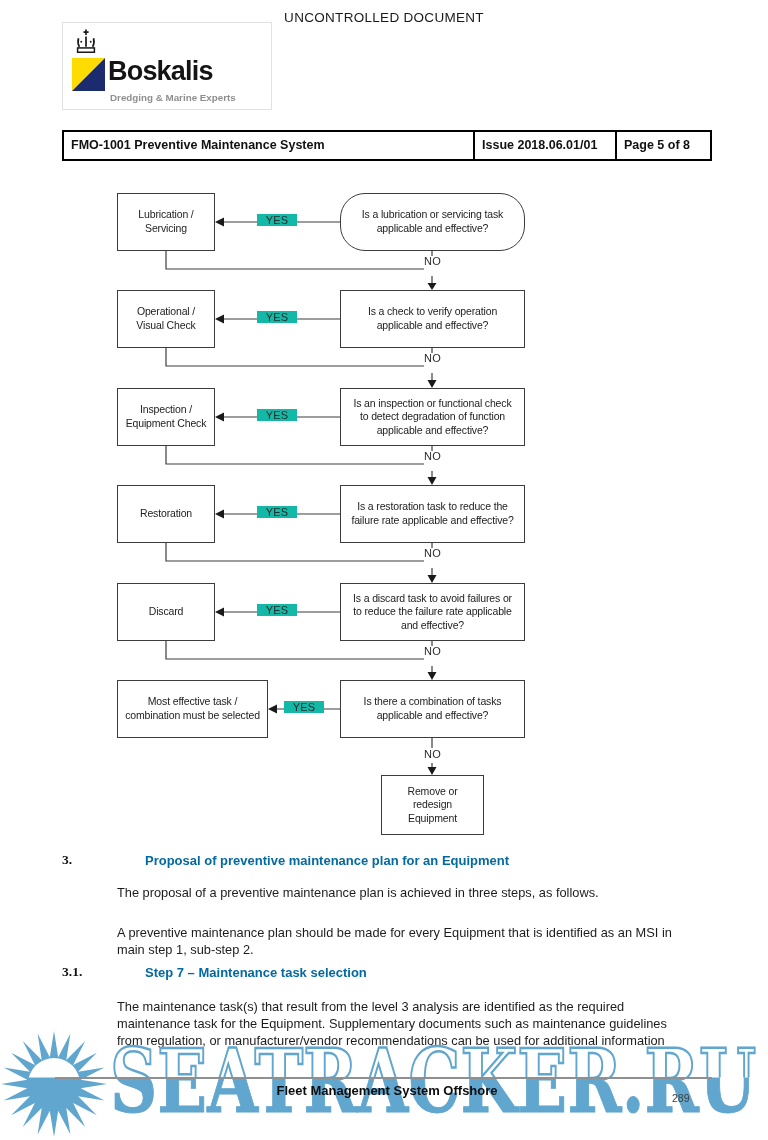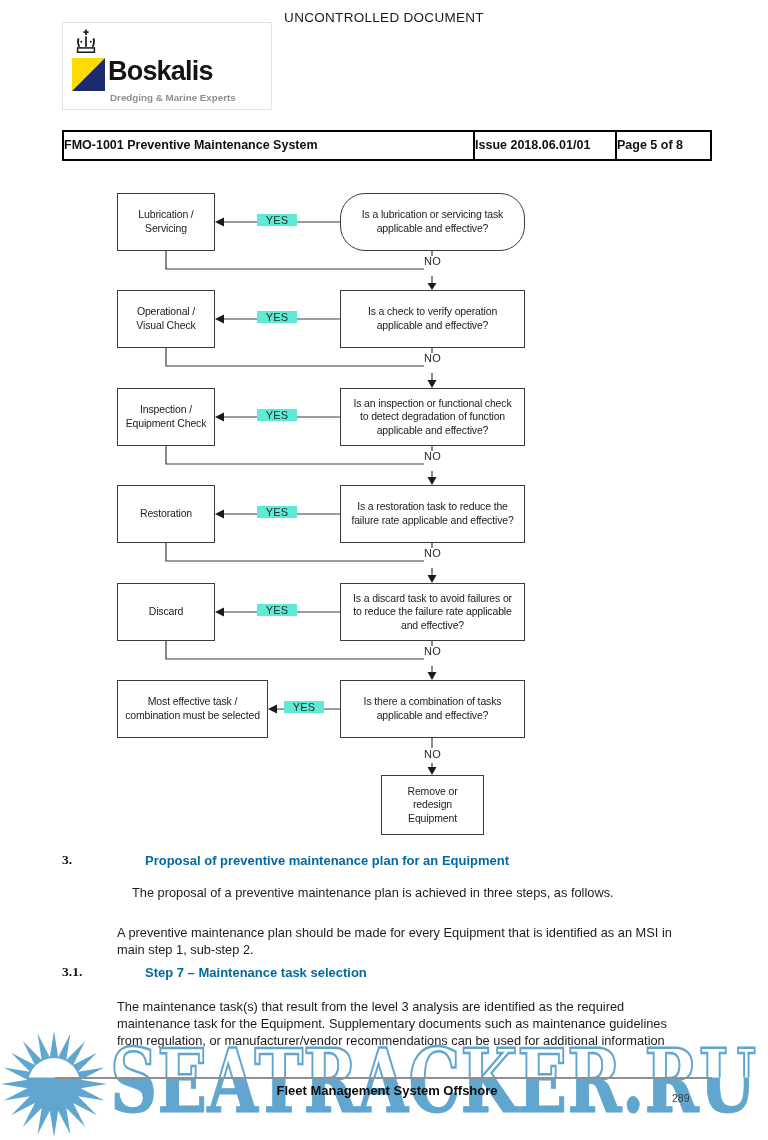--- a/index.html
+++ b/index.html
@@ -8,32 +8,32 @@
     font-family:"Liberation Sans","DejaVu Sans",sans-serif;color:#111;
   }
   .abs{position:absolute;}
   
   .uncontrolled{top:10px;left:0;width:768px;text-align:center;font-size:13.5px;letter-spacing:.3px;color:#1a1a1a;}
   .logo-box{top:22px;left:62px;width:176px;height:86px;background:#fff;border:1px solid #e2e2e2;padding-left:32px;}
   .logo-name{position:absolute;left:45px;top:33px;font-size:27px;font-weight:bold;letter-spacing:-.8px;color:#141414;}
   .logo-tagline{position:absolute;left:47px;top:69px;font-size:9.8px;font-weight:bold;color:#8f8f8f;}
   
   .doc-table{top:130px;left:62px;width:650px;height:31px;display:flex;border:2px solid #000;box-sizing:border-box;font-weight:bold;font-size:12.5px;}
-  .doc-table .cell{box-sizing:border-box;line-height:26px;white-space:nowrap;overflow:hidden;}
+  .doc-table .cell{box-sizing:border-box;padding-left:7px;line-height:26px;white-space:nowrap;overflow:hidden;}
   .cell-title{width:411px;border-right:2px solid #000;}
   .cell-issue{width:142px;border-right:2px solid #000;}
   .cell-page{flex:1;}
   
   .flowchart{top:185px;left:0;width:768px;height:655px;}
   .fc-lines{position:absolute;top:0;left:0;}
   .fc-box{position:absolute;box-sizing:border-box;border:1px solid #3c3c3c;background:#fff;
     display:flex;align-items:center;justify-content:center;text-align:center;
     font-size:10.5px;letter-spacing:-.15px;line-height:1.3;color:#222;white-space:pre-line;padding:0 2px;}
   .fc-label{position:absolute;font-size:11px;color:#2b2b2b;letter-spacing:.2px;}
-  .yes{width:40px;text-align:center;background:#5eead4;}
+  .yes{width:40px;text-align:center;background:#14b8a6;}
   
   .sec-num{font-family:"Liberation Serif","DejaVu Serif",serif;font-weight:bold;font-size:13.5px;color:#111;}
   .sec-title{font-weight:bold;font-size:13px;color:#0369a1;padding-left:28px;}
   .para{font-size:12.8px;line-height:16.8px;color:#1c1c1c;white-space:pre-line;}
   
   .watermark{top:1033px;left:0;overflow:visible;z-index:2;}
   .footer-rule{top:1077px;left:55px;width:657px;height:2px;background:#8f8f8f;z-index:3;}
   .footer-title{top:1083px;left:62px;width:650px;text-align:center;font-weight:bold;font-size:13px;color:#0c0c0c;z-index:4;}
   .page-number{top:1092px;left:672px;font-size:10.5px;color:#3f3f3f;z-index:4;}
 </style>
@@ -163,21 +163,21 @@
     <div class="fc-label" style="left:424px;top:563px;">NO</div>
 
     <div class="fc-box" style="left:381px;top:590px;width:103px;height:60px;">Remove or
 redesign
 Equipment</div>
   </div>
 
   <div class="abs sec-num" style="left:62px;top:852px;">3.</div>
   <div class="abs sec-title" style="left:117px;top:853px;">Proposal of preventive maintenance plan for an Equipment</div>
 
-  <div class="abs para" style="left:117px;top:885px;margin-left:15px;">The proposal of a preventive maintenance plan is achieved in three steps, as follows.</div>
+  <div class="abs para" style="left:117px;top:885px;">The proposal of a preventive maintenance plan is achieved in three steps, as follows.</div>
   <div class="abs para" style="left:117px;top:917px;margin-top:8px;">A preventive maintenance plan should be made for every Equipment that is identified as an MSI in
 main step 1, sub-step 2.</div>
 
   <div class="abs sec-num" style="left:62px;top:964px;">3.1.</div>
   <div class="abs sec-title" style="left:117px;top:965px;">Step 7 – Maintenance task selection</div>
 
   <div class="abs para" style="left:117px;top:999px;">The maintenance task(s) that result from the level 3 analysis are identified as the required
 maintenance task for the Equipment. Supplementary documents such as maintenance guidelines
 from regulation, or manufacturer/vendor recommendations can be used for additional information</div>
 

